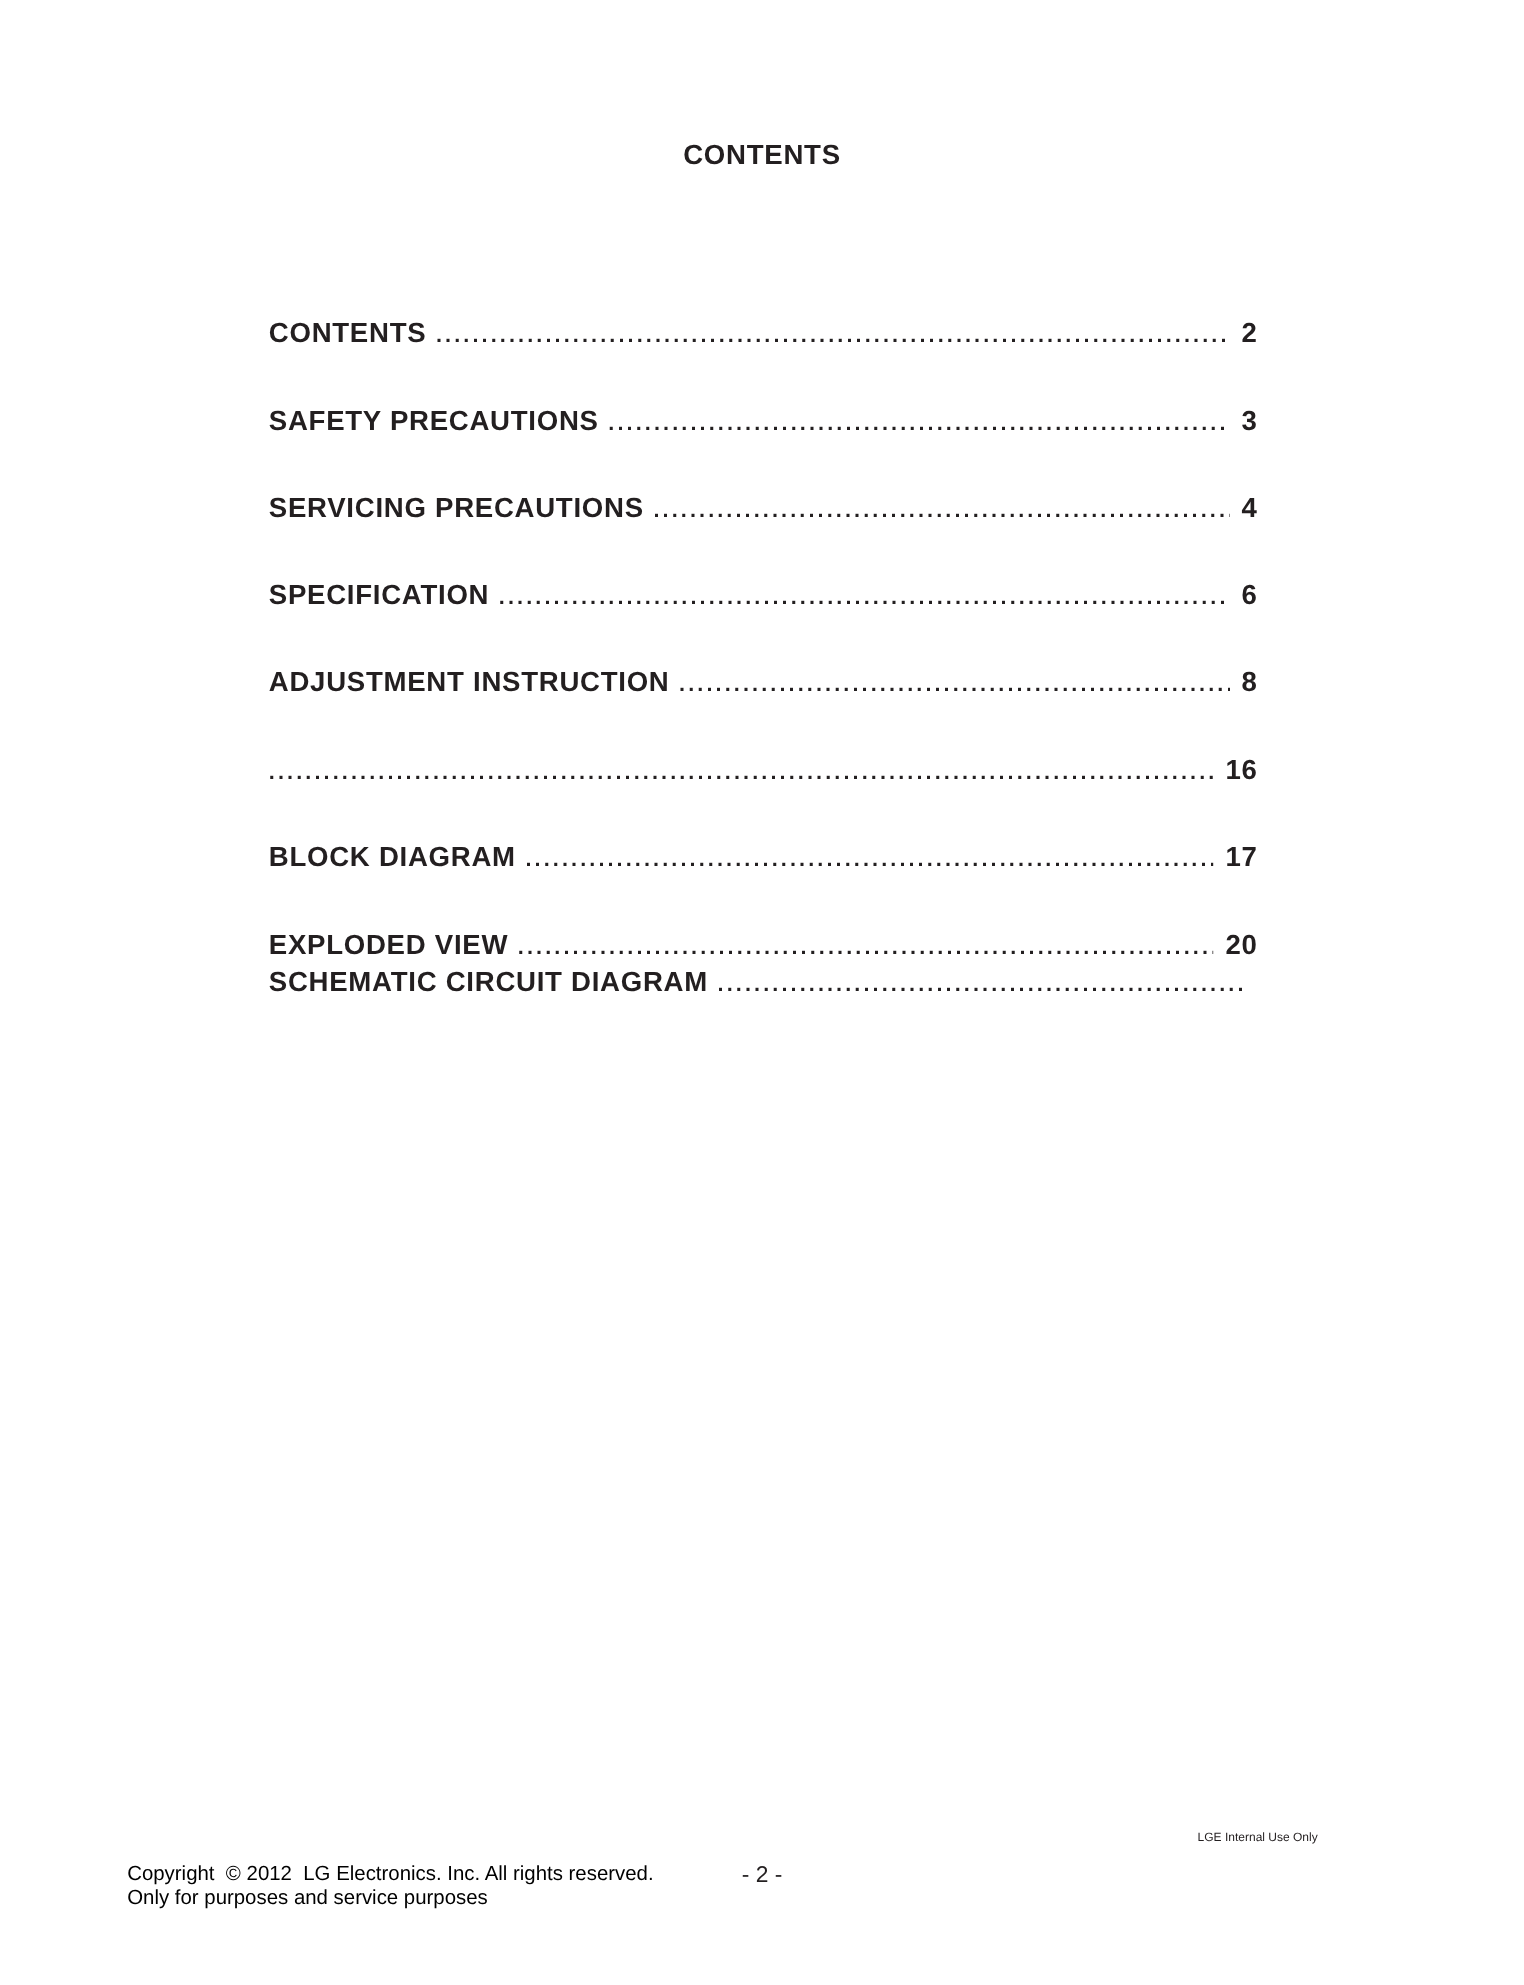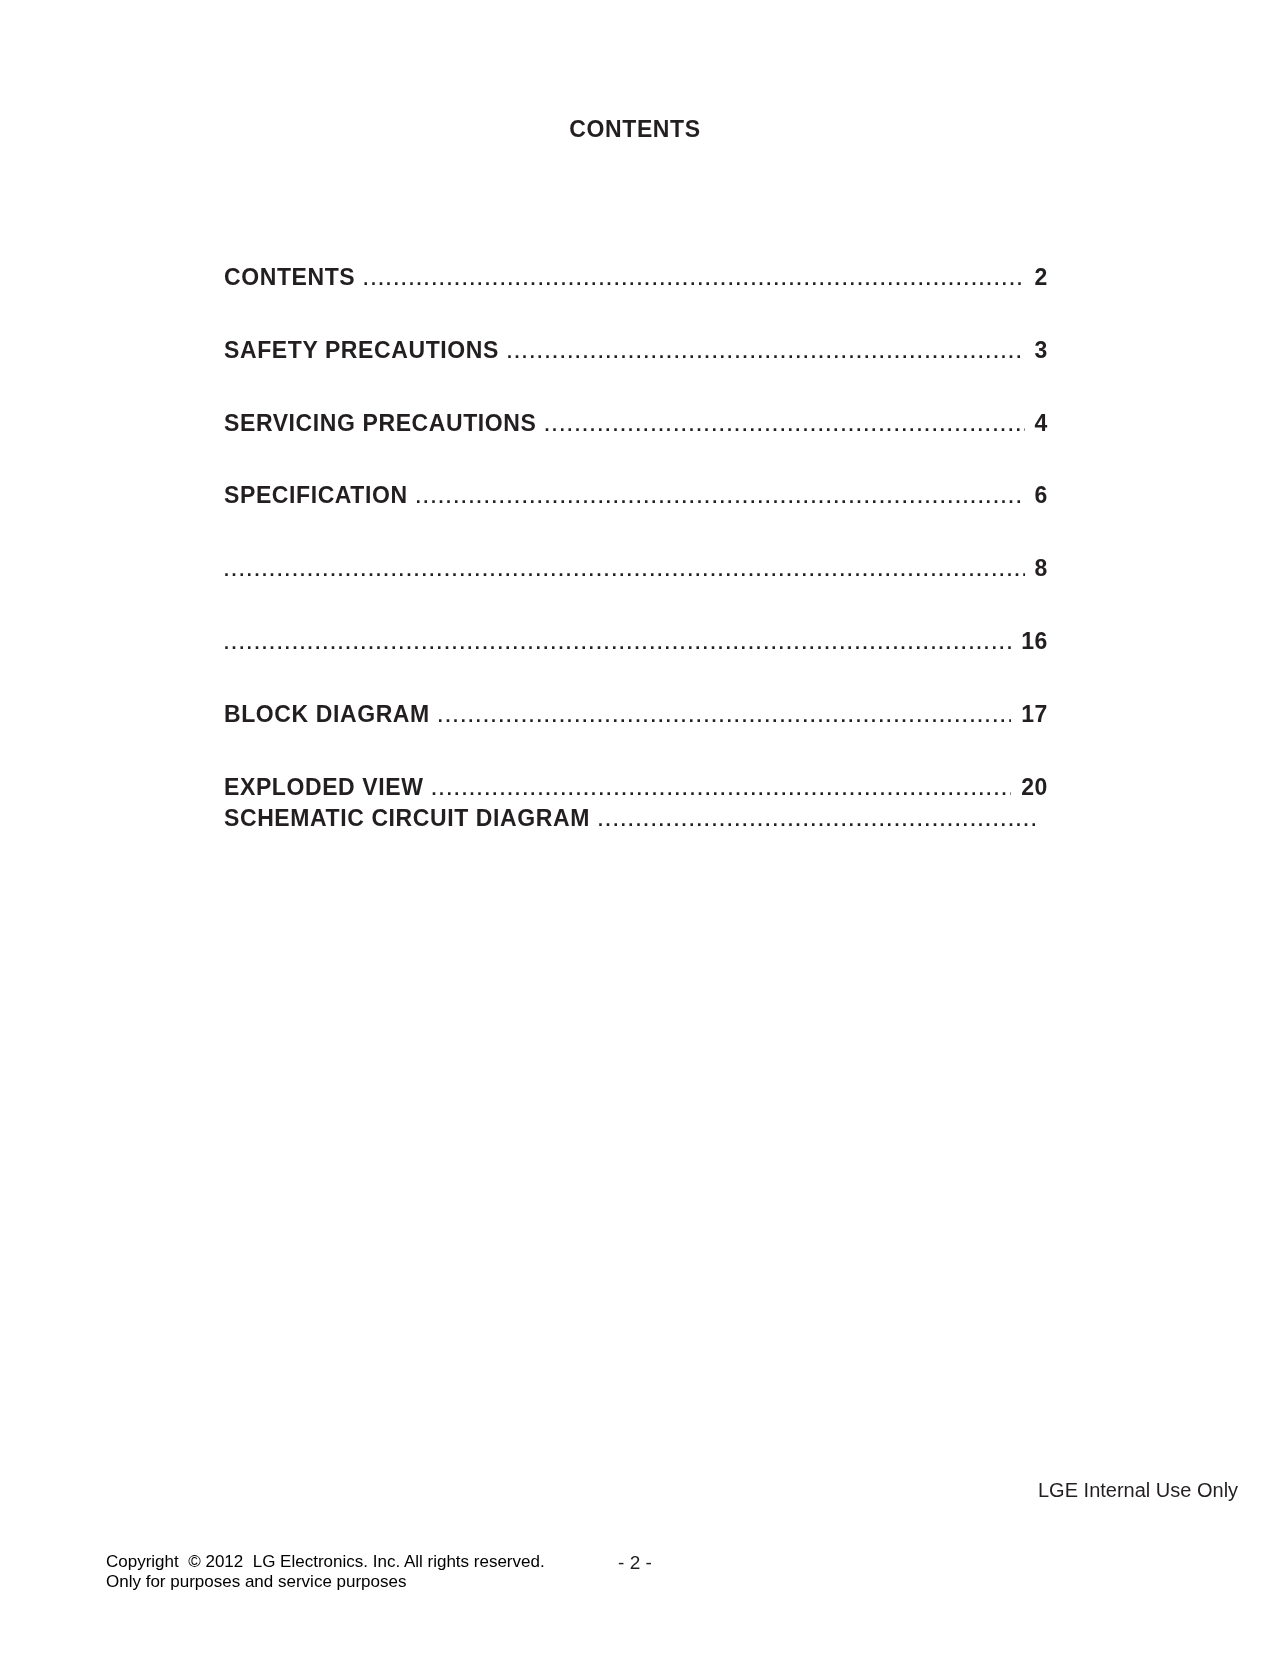--- a/index.html
+++ b/index.html
@@ -11,21 +11,21 @@
     .toc-row { position: absolute; left: 0; width: 824px; height: 28px; display: flex;
                align-items: baseline; font-weight: bold; font-size: 23px; letter-spacing: 0.6px;
                line-height: 28px; white-space: nowrap; }
     .toc-label { flex: 0 0 auto; padding-right: 8px; }
     .toc-leader { flex: 1 1 auto; overflow: hidden; letter-spacing: 2.6px; font-size: 18px; }
     .toc-leader::before { content: "............................................................................................................................................................"; }
     .toc-page { flex: 0 0 auto; padding-left: 10px; min-width: 0; text-align: right; }
     .footer-left { position: absolute; left: 106px; top: 1552px; font-size: 17px; line-height: 20px; color: #000000; }
     .footer-left div { white-space: pre; }
     .footer-center { position: absolute; left: 0; width: 1270px; top: 1551px; text-align: center; font-size: 19px; line-height: 24px; }
-    .footer-right { position: absolute; left: 998px; top: 1480px; font-size: 20px; line-height: 20px; margin-left: 40px; }
+    .footer-right { position: absolute; left: 998px; top: 1522px; font-size: 10px; line-height: 20px; }
   </style>
 </head>
 <body>
 
 <div class="page-title">CONTENTS</div>
 
 <div class="toc">
   <div class="toc-row" style="top:263px">
     <span class="toc-label">CONTENTS</span>
     <span class="toc-leader"></span>
@@ -40,20 +40,21 @@
     <span class="toc-label">SERVICING PRECAUTIONS</span>
     <span class="toc-leader"></span>
     <span class="toc-page">4</span>
   </div>
   <div class="toc-row" style="top:481px">
     <span class="toc-label">SPECIFICATION </span>
     <span class="toc-leader"></span>
     <span class="toc-page">6</span>
   </div>
   <div class="toc-row" style="top:554px">
+    <span class="toc-label">ADJUSTMENT INSTRUCTION </span>
     <span class="toc-leader"></span>
     <span class="toc-page">8</span>
   </div>
   <div class="toc-row" style="top:627px">
     <span class="toc-leader"></span>
     <span class="toc-page">16</span>
   </div>
   <div class="toc-row" style="top:700px">
     <span class="toc-label">BLOCK DIAGRAM</span>
     <span class="toc-leader"></span>

